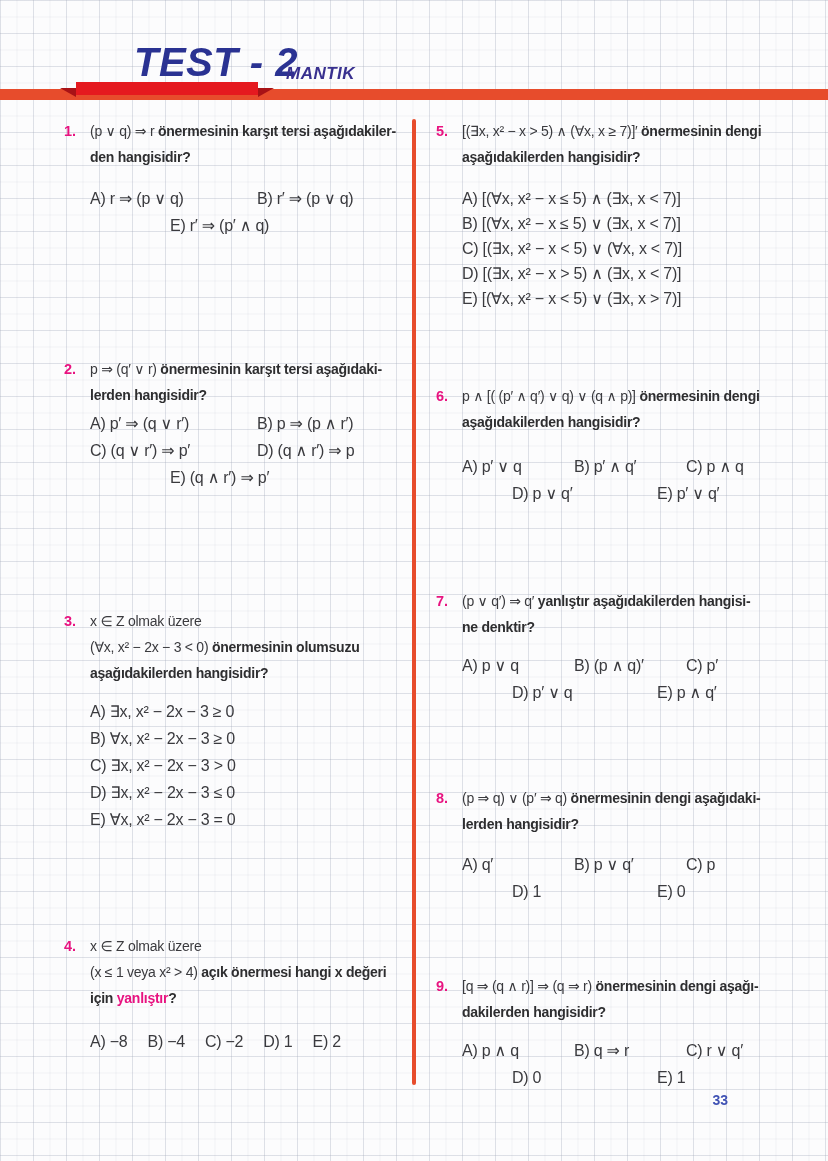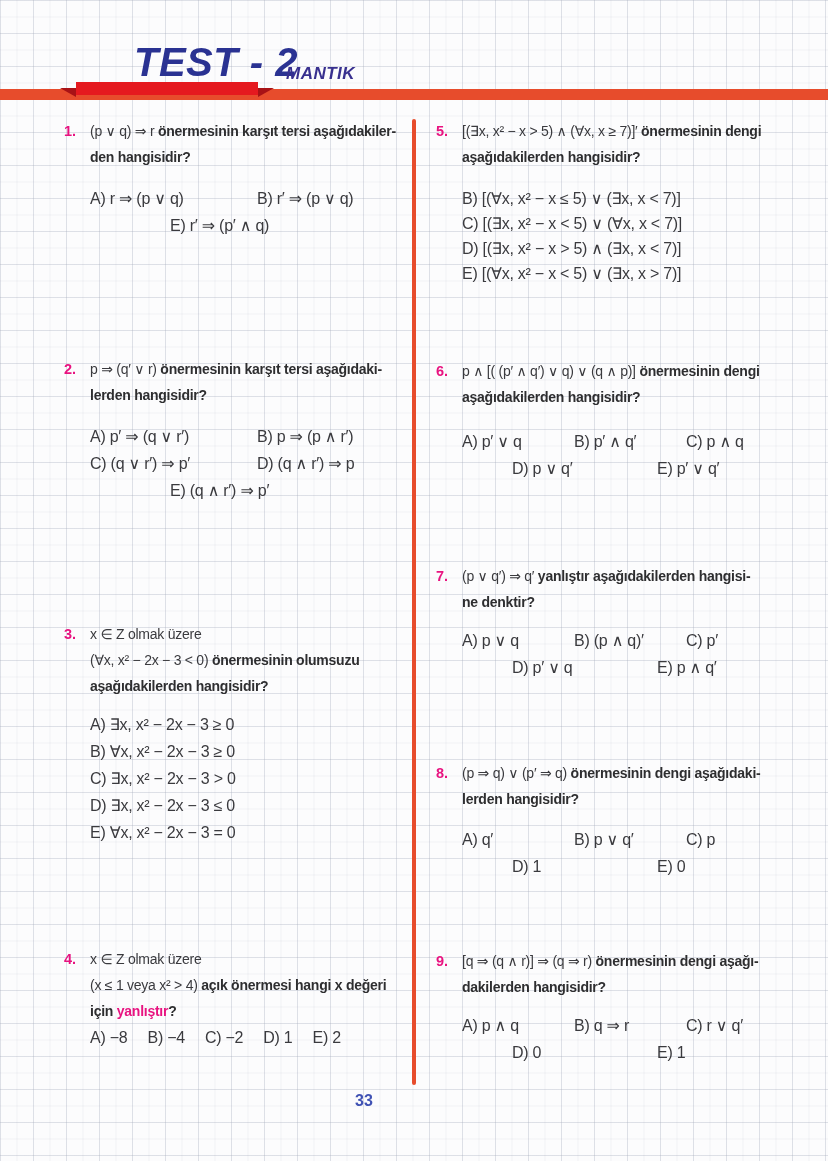--- a/index.html
+++ b/index.html
@@ -35,39 +35,39 @@
   .q-body{flex:1;min-width:0;}
   .stem-line{line-height:26px;font-size:14px;letter-spacing:-0.25px;white-space:nowrap;color:var(--textR);}
   .seg.r{font-weight:normal;color:var(--textR);}
   .seg.b{font-weight:bold;color:var(--textB);}
   .seg.bp{font-weight:bold;color:var(--pink);}
   .options{font-size:16px;letter-spacing:-0.25px;color:var(--textR);}
   .opt{white-space:nowrap;}
   .opt-row{line-height:27px;}
   
   .q-1{margin-top:13px}  .q-1 .options{margin-top:15px}
-  .q-2{margin-top:117px} .q-2 .options{margin-top:15px}
+  .q-2{margin-top:117px} .q-2 .options{margin-top:2px}
   .q-3{margin-top:117px} .q-3 .options{margin-top:12px}
-  .q-4{margin-top:100px} .q-4 .options{}
+  .q-4{margin-top:100px} .q-4 .options{margin-top:17px}
   .q-5{margin-top:13px}  .q-5 .options{margin-top:16px} .q-5 .opt-row{line-height:25px}
   .q-6{margin-top:72px}  .q-6 .options{margin-top:18px}
   .q-7{margin-top:81px}  .q-7 .options{margin-top:12px}
   .q-8{margin-top:79px}  .q-8 .options{margin-top:14px}
   .q-9{margin-top:68px}  .q-9 .options{margin-top:12px}
   
   .layout-pairs .opt-row .opt:first-child{display:inline-block;width:167px;}
   .layout-pairs .opt-row.row-2{padding-left:80px;}
   .layout-pairs .opt-row.row-2 .opt:first-child{width:auto;}
   .layout-row5 .opt-row{display:flex;gap:20px;}
   .layout-triple .opt-row.row-0{display:flex;}
   .layout-triple .opt-row.row-0 .opt{width:112px;}
   .layout-triple .opt-row.row-0 .opt:last-child{width:auto;}
   .layout-triple .opt-row.row-1{display:flex;padding-left:50px;}
   .layout-triple .opt-row.row-1 .opt:first-child{width:145px;}
-  .page-number{position:absolute;left:0;top:1092px;width:728px;text-align:center;font-size:16px;font-weight:bold;color:var(--pageNum);}
+  .page-number{position:absolute;left:0;top:1092px;width:728px;text-align:right;font-size:14px;font-weight:bold;color:var(--pageNum);}
 </style>
 </head>
 <body>
 
 <div class="test-title">TEST - 2</div>
 <div class="subject">MANTIK</div>
 <div class="top-bar"></div>
 <div class="ribbon"></div>
 <div class="divider"></div>
 
@@ -128,20 +128,21 @@
       </div>
     </div>
   </div>
 <div class="col" id="col-right">
     <div class="question q-5">
       <div class="q-num">5.</div>
       <div class="q-body">
         <div class="stem-line"><span class="seg r">[(∃x, x² − x &gt; 5) ∧ (∀x, x ≥ 7)]′ </span><span class="seg b">önermesinin dengi</span></div>
         <div class="stem-line"><span class="seg b">aşağıdakilerden hangisidir?</span></div>
         <div class="options layout-list">
+          <div class="opt-row row-0"><span class="opt"><span class="opt-label">A)</span> <span class="opt-text">[(∀x,  x² − x ≤ 5) ∧ (∃x, x &lt; 7)]</span></span></div>
           <div class="opt-row row-1"><span class="opt"><span class="opt-label">B)</span> <span class="opt-text">[(∀x,  x² − x ≤ 5) ∨ (∃x, x &lt; 7)]</span></span></div>
           <div class="opt-row row-2"><span class="opt"><span class="opt-label">C)</span> <span class="opt-text">[(∃x,  x² − x &lt; 5) ∨ (∀x, x &lt; 7)]</span></span></div>
           <div class="opt-row row-3"><span class="opt"><span class="opt-label">D)</span> <span class="opt-text">[(∃x,  x² − x &gt; 5) ∧ (∃x, x &lt; 7)]</span></span></div>
           <div class="opt-row row-4"><span class="opt"><span class="opt-label">E)</span> <span class="opt-text">[(∀x,  x² − x &lt; 5) ∨ (∃x, x &gt; 7)]</span></span></div>
         </div>
       </div>
     </div>
     <div class="question q-6">
       <div class="q-num">6.</div>
       <div class="q-body">

